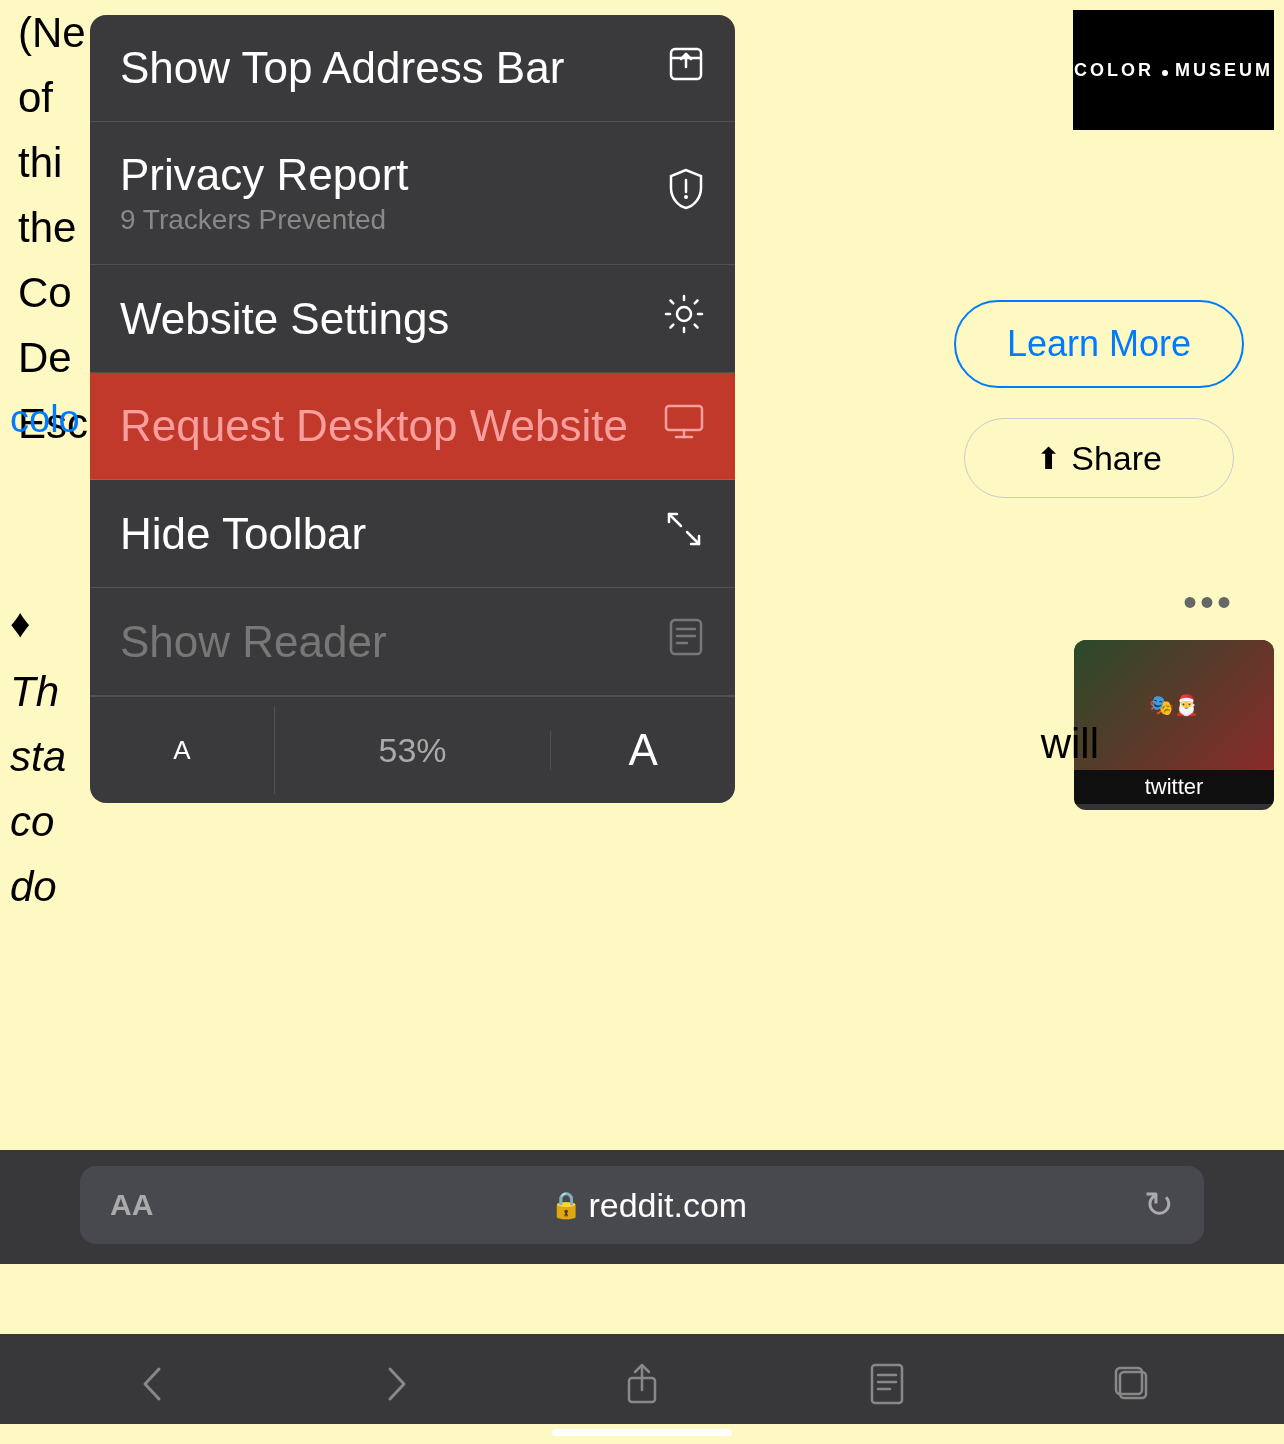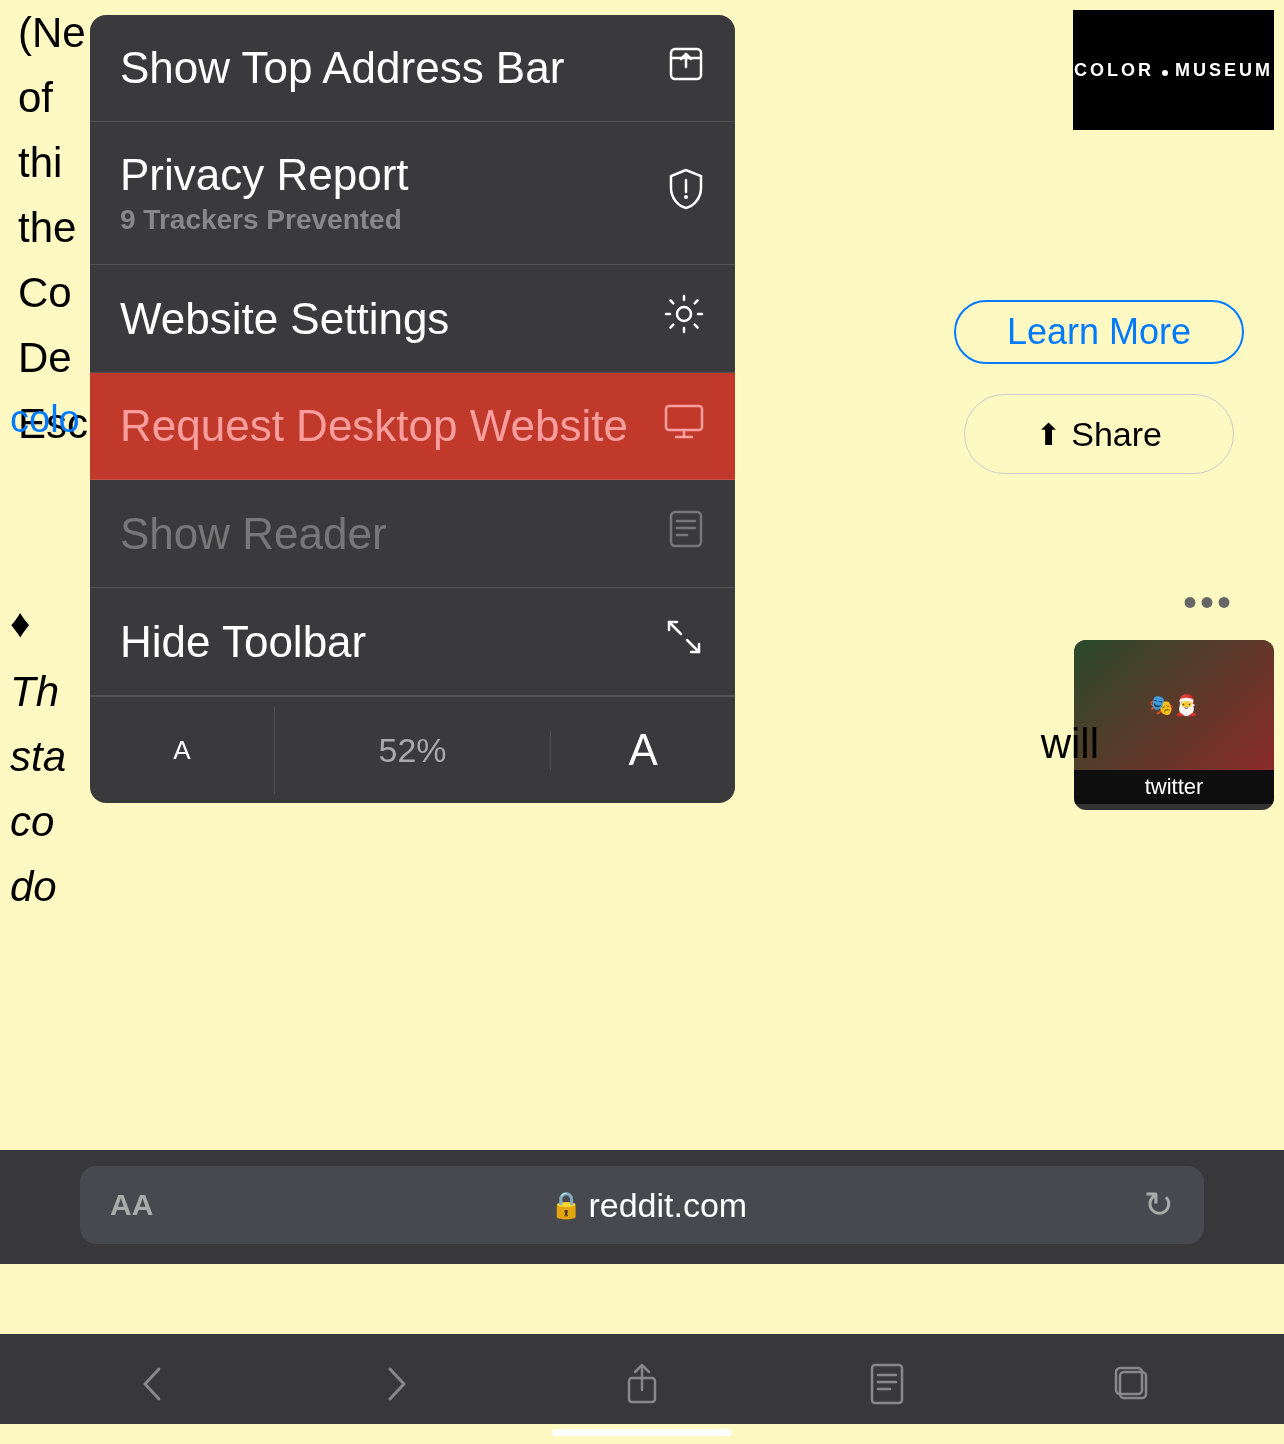--- a/index.html
+++ b/index.html
@@ -41,21 +41,21 @@
       background: #fff;
       border-radius: 50%;
       margin: 0 3px;
     }
 
     .learn-more-btn {
       display: flex;
       align-items: center;
       justify-content: center;
       width: 290px;
-      height: 64px;
+      height: 88px;
       border: 2px solid #007AFF;
       border-radius: 50px;
       margin: 170px 0 0 40px;
       color: #007AFF;
       font-size: 36px;
       font-weight: 400;
     }
 
     .share-btn {
       display: flex;
@@ -150,21 +150,20 @@
     .menu-item-title {
       font-size: 44px;
       font-weight: 500;
       color: #fff;
     }
 
     .menu-item-subtitle {
       font-size: 28px;
       color: #888;
       margin-top: 4px;
-      font-weight: bold;
     }
 
     .menu-item-icon {
       font-size: 38px;
       color: #fff;
     }
 
     
     .menu-item-active {
       background: #c0392b;
@@ -423,54 +422,54 @@
       </div>
       <div class="menu-item-icon" style="color:rgba(255,170,170,0.9);">
         <svg width="42" height="38" viewBox="0 0 42 38" fill="none">
           <rect x="3" y="3" width="36" height="24" rx="3" stroke="rgba(255,170,170,0.9)" stroke-width="2.5" fill="none"></rect>
           <line x1="21" y1="27" x2="21" y2="34" stroke="rgba(255,170,170,0.9)" stroke-width="2.5" stroke-linecap="round"></line>
           <line x1="13" y1="34" x2="29" y2="34" stroke="rgba(255,170,170,0.9)" stroke-width="2.5" stroke-linecap="round"></line>
         </svg>
       </div>
     </div>
 
+    <div class="menu-item">
+      <div class="menu-item-left">
+        <span class="menu-item-title">Hide Toolbar</span>
+      </div>
+      <div class="menu-item-icon">
+        <svg width="42" height="42" viewBox="0 0 42 42" fill="none">
+          <line x1="6" y1="6" x2="18" y2="18" stroke="white" stroke-width="2.5" stroke-linecap="round"></line>
+          <polyline points="6,14 6,6 14,6" stroke="white" stroke-width="2.5" fill="none" stroke-linejoin="round" stroke-linecap="round"></polyline>
+          <line x1="36" y1="36" x2="24" y2="24" stroke="white" stroke-width="2.5" stroke-linecap="round"></line>
+          <polyline points="36,28 36,36 28,36" stroke="white" stroke-width="2.5" fill="none" stroke-linejoin="round" stroke-linecap="round"></polyline>
+        </svg>
+      </div>
+    </div>
+
     <div class="menu-item menu-item-dimmed">
       <div class="menu-item-left">
         <span class="menu-item-title" style="color:#777;">Show Reader</span>
       </div>
       <div class="menu-item-icon" style="color:#777;">
         <svg width="38" height="42" viewBox="0 0 38 42" fill="none">
           <rect x="4" y="4" width="30" height="34" rx="4" stroke="#777" stroke-width="2.5" fill="none"></rect>
           <line x1="10" y1="13" x2="28" y2="13" stroke="#777" stroke-width="2.5" stroke-linecap="round"></line>
           <line x1="10" y1="20" x2="28" y2="20" stroke="#777" stroke-width="2.5" stroke-linecap="round"></line>
           <line x1="10" y1="27" x2="20" y2="27" stroke="#777" stroke-width="2.5" stroke-linecap="round"></line>
         </svg>
       </div>
     </div>
 
-    <div class="menu-item">
-      <div class="menu-item-left">
-        <span class="menu-item-title">Hide Toolbar</span>
-      </div>
-      <div class="menu-item-icon">
-        <svg width="42" height="42" viewBox="0 0 42 42" fill="none">
-          <line x1="6" y1="6" x2="18" y2="18" stroke="white" stroke-width="2.5" stroke-linecap="round"></line>
-          <polyline points="6,14 6,6 14,6" stroke="white" stroke-width="2.5" fill="none" stroke-linejoin="round" stroke-linecap="round"></polyline>
-          <line x1="36" y1="36" x2="24" y2="24" stroke="white" stroke-width="2.5" stroke-linecap="round"></line>
-          <polyline points="36,28 36,36 28,36" stroke="white" stroke-width="2.5" fill="none" stroke-linejoin="round" stroke-linecap="round"></polyline>
-        </svg>
-      </div>
-    </div>
-
     <div class="font-size-row">
       <div class="font-btn font-btn-small">
         <span>A</span>
       </div>
       <div class="font-percent">
-        <span>52%</span>
+        <span>53%</span>
       </div>
       <div class="font-btn font-btn-large">
         <span>A</span>
       </div>
     </div>
 
   </div>
 </div>
 
 <div class="browser-bar">

